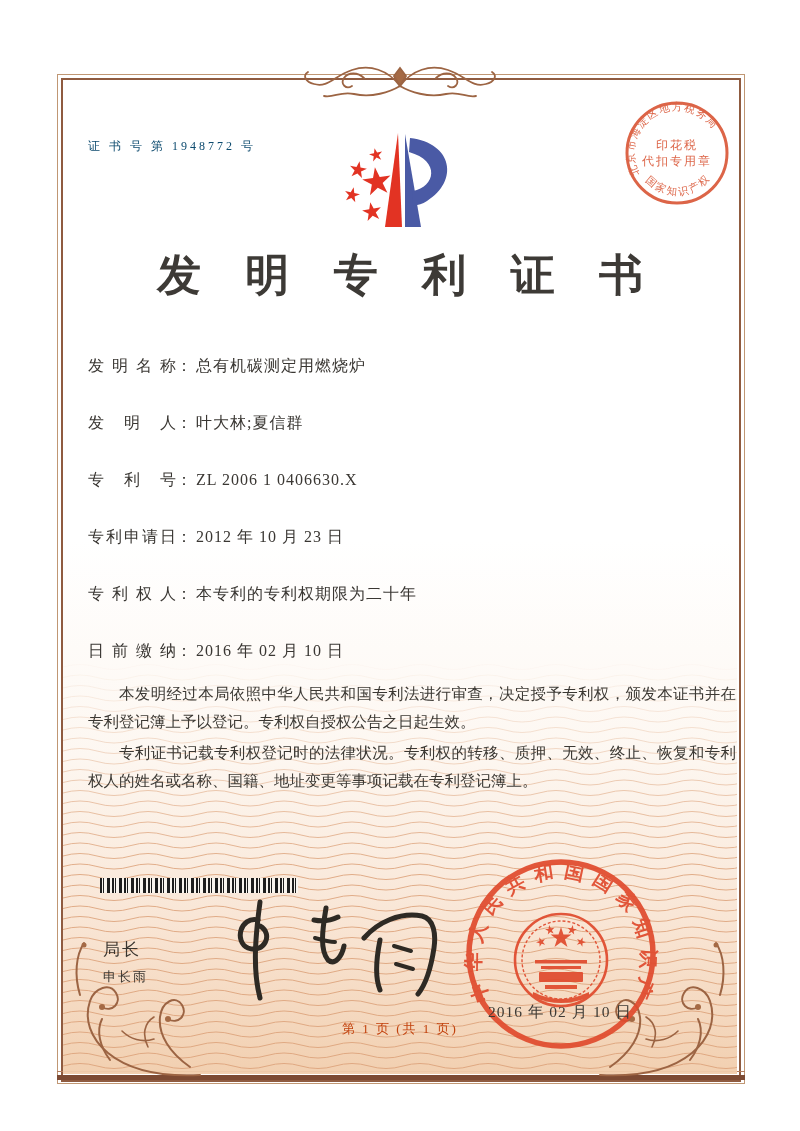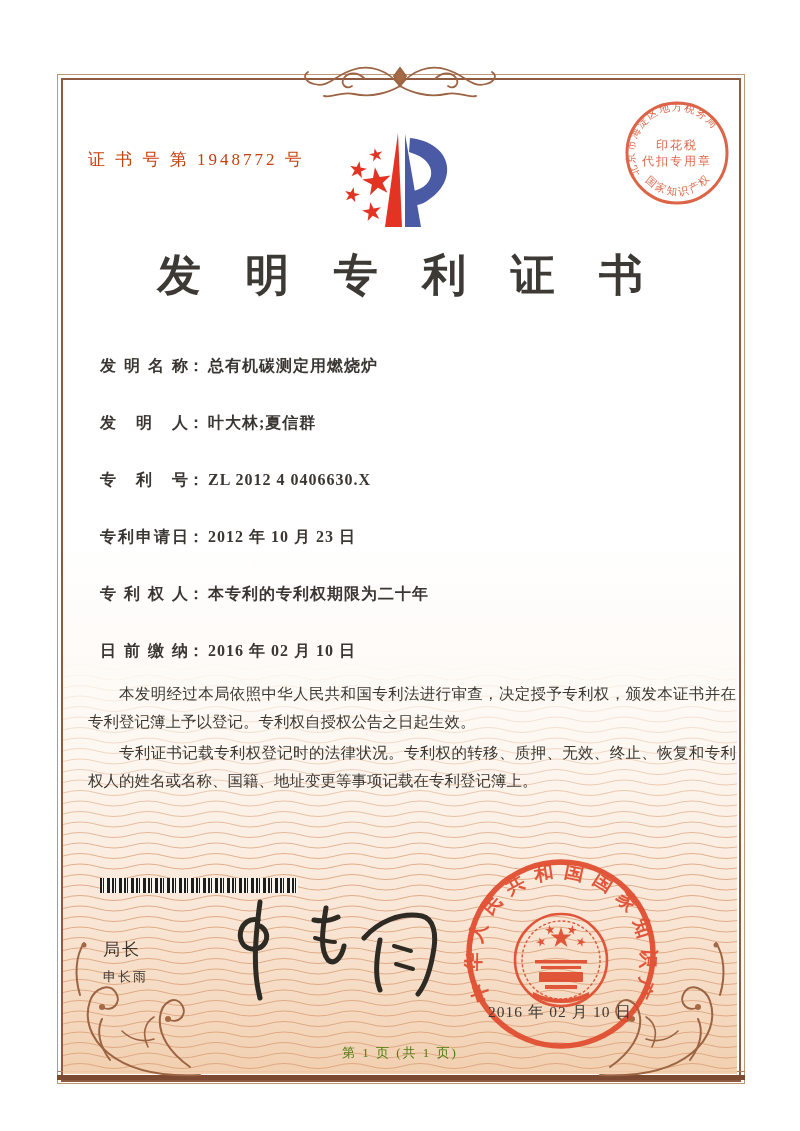--- a/index.html
+++ b/index.html
@@ -28,28 +28,28 @@
     left:63px;top:540px;width:674px;height:534px;z-index:1;
     background:linear-gradient(180deg,
       rgba(250,235,220,0) 0%,
       rgba(249,229,209,0.30) 40%,
       rgba(246,218,194,0.70) 72%,
       rgba(241,205,172,0.95) 100%);
   }
   #waves-svg{left:63px;top:600px;z-index:2;}
 
   
-  .cert-no{left:88px;top:148px;font-size:17px;letter-spacing:3px;color:#c2410c;z-index:4;}
+  .cert-no{left:88px;top:138px;font-size:12px;letter-spacing:3px;color:#0c4a6e;z-index:4;}
   .title{
     left:57px;top:246px;width:686px;text-align:center;z-index:4;
     font-size:44px;font-weight:600;letter-spacing:0.38em;text-indent:0.38em;
     color:#3d3a36;
   }
   .fields{left:88px;top:356px;width:620px;z-index:4;font-size:16px;}
-  .field-row{position:absolute;left:12px;white-space:nowrap;font-weight:bold;}
+  .field-row{position:absolute;left:0;white-space:nowrap;}
   .field-label{
     display:inline-block;width:88px;vertical-align:bottom;
     text-align:justify;text-align-last:justify;
   }
   .field-colon{display:inline-block;}
   .field-value{display:inline-block;margin-left:4px;letter-spacing:1px;}
   .body-text{
     left:84px;top:676px;width:656px;z-index:4;
     font-size:15.5px;line-height:27.5px;text-align:justify;color:#3b3833;
   }
@@ -64,22 +64,22 @@
   }
   .signer-title{left:103px;top:938px;font-size:17px;letter-spacing:2px;z-index:4;color:#3a352f;}
   .signer-name{left:103px;top:968px;font-size:13px;letter-spacing:2px;z-index:4;color:#3a352f;}
   #signature-svg{left:218px;top:890px;z-index:6;}
 
   #seal-svg{left:455px;top:848px;z-index:5;}
   .seal-date{left:488px;top:1002px;font-size:15.5px;letter-spacing:1px;color:#3d3a35;z-index:6;}
   #stamp-svg{left:620px;top:96px;z-index:5;}
 
   .page-footer{
-    left:57px;top:1044px;width:686px;text-align:center;z-index:4;
-    font-size:13px;letter-spacing:2px;color:#4d7c0f;
+    left:57px;top:1020px;width:686px;text-align:center;z-index:4;
+    font-size:13px;letter-spacing:2px;color:#c2410c;
   }
 
   .seal-arc-text{font-size:19.5px;letter-spacing:9px;fill:#e04a2d;font-weight:600;}
   .stamp-arc-top{font-size:10.5px;letter-spacing:1.5px;fill:#d8502f;}
   .stamp-arc-bottom{font-size:10.5px;letter-spacing:2px;fill:#d8502f;}
   .stamp-center{font-size:12px;letter-spacing:2px;fill:#d8502f;text-anchor:middle;}
 </style>
 </head>
 <body>
 
@@ -202,21 +202,21 @@
 <div class="abs title">发 明 专 利 证 书</div>
 
 <div class="abs fields">
   <div class="field-row" style="top:0px">
     <span class="field-label">发明名称</span><span class="field-colon">：</span><span class="field-value">总有机碳测定用燃烧炉</span>
   </div>
   <div class="field-row" style="top:57px">
     <span class="field-label">发明人</span><span class="field-colon">：</span><span class="field-value">叶大林;夏信群</span>
   </div>
   <div class="field-row" style="top:114px">
-    <span class="field-label">专利号</span><span class="field-colon">：</span><span class="field-value">ZL 2012 4 0406630.X</span>
+    <span class="field-label">专利号</span><span class="field-colon">：</span><span class="field-value">ZL 2006 1 0406630.X</span>
   </div>
   <div class="field-row" style="top:171px">
     <span class="field-label">专利申请日</span><span class="field-colon">：</span><span class="field-value">2012 年 10 月 23 日</span>
   </div>
   <div class="field-row" style="top:228px">
     <span class="field-label">专利权人</span><span class="field-colon">：</span><span class="field-value">本专利的专利权期限为二十年</span>
   </div>
   <div class="field-row" style="top:285px">
     <span class="field-label">日前缴纳</span><span class="field-colon">：</span><span class="field-value">2016 年 02 月 10 日</span>
   </div>

